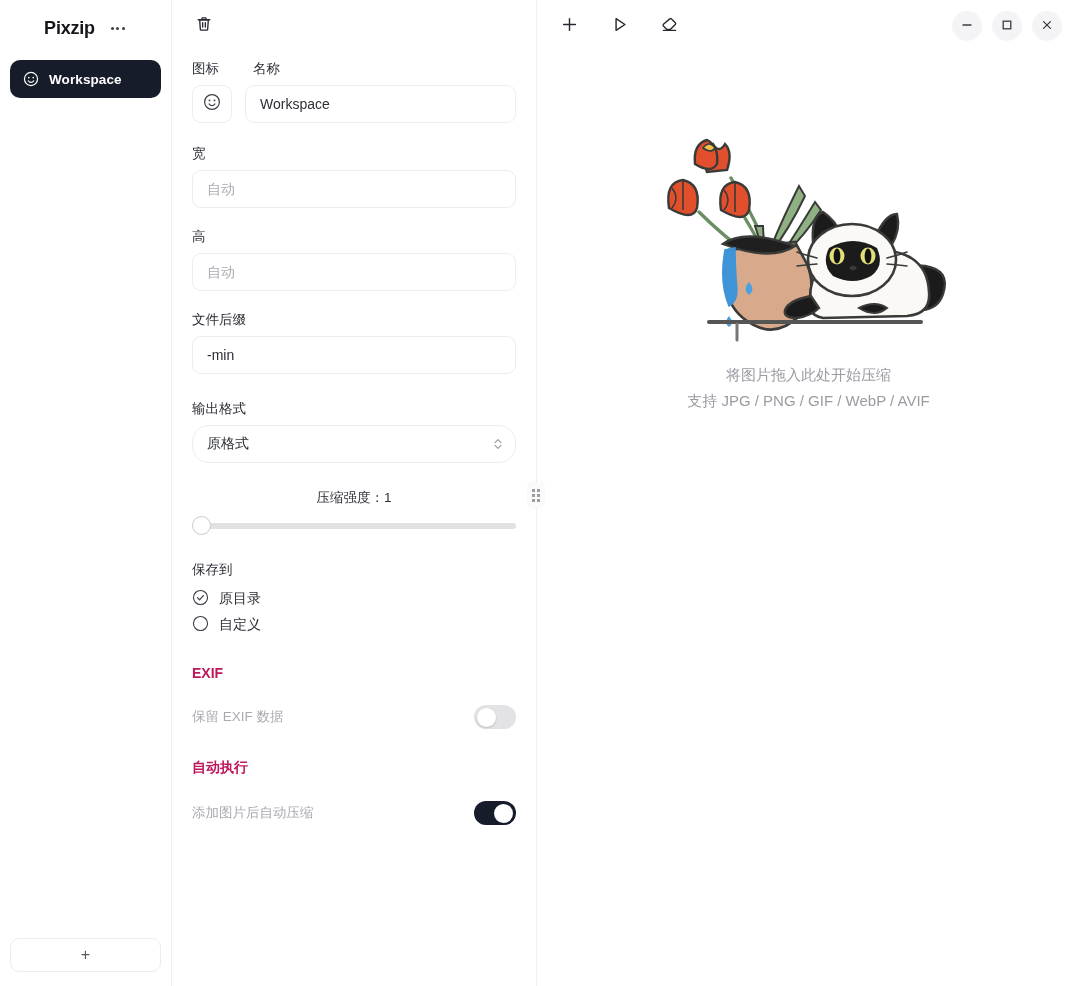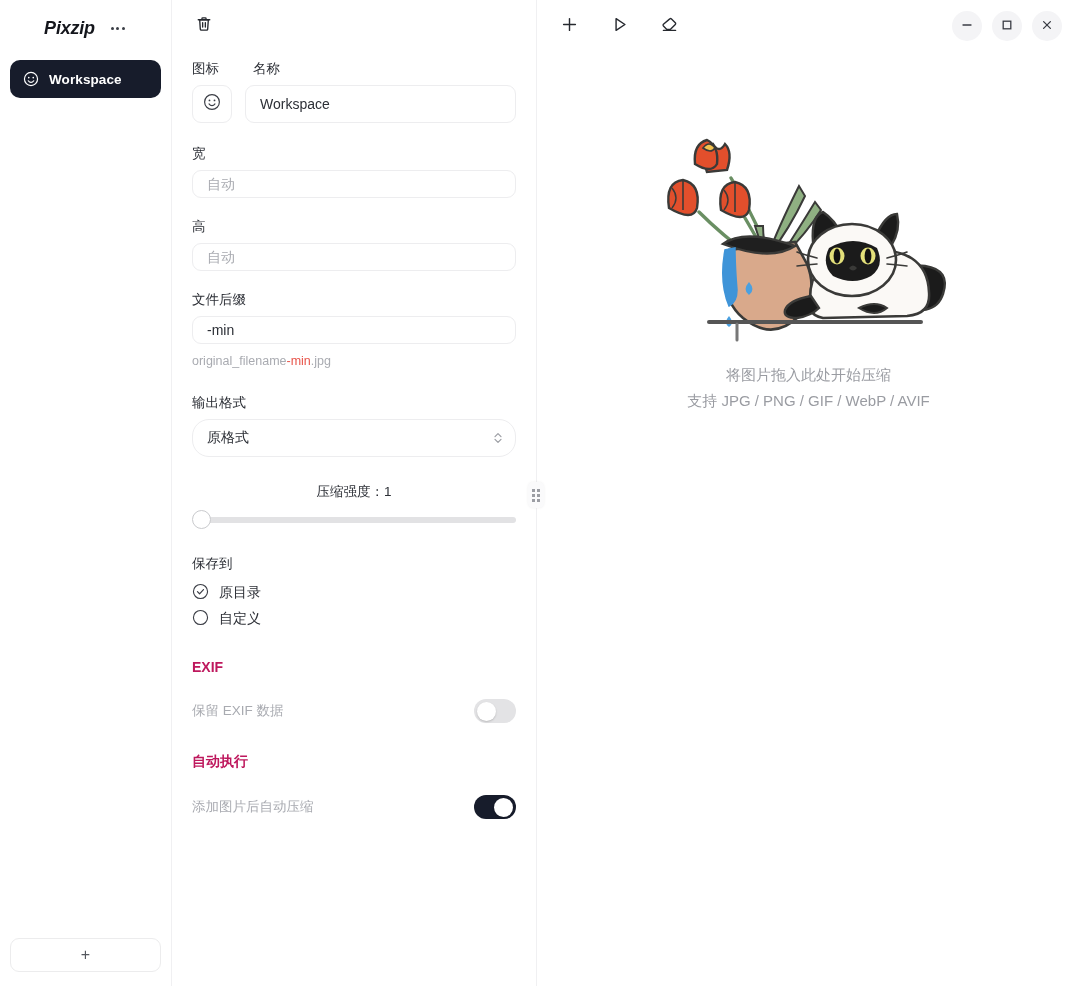--- a/index.html
+++ b/index.html
@@ -21,21 +21,20 @@
     position: relative; flex: 0 0 172px;
   }
   .sidebar-header {
     height: 52px;
     display: flex; align-items: center; justify-content: center;
     gap: 14px; padding-top: 4px;
   }
   .brand {
     font-size: 18px; font-weight: bold; color: #14161c;
     letter-spacing: -0.2px;
-    font-style: italic;
   }
   .dots-btn {
     display: flex; align-items: center; gap: 2.5px;
     padding: 6px 2px; cursor: pointer;
   }
   .dots-btn i {
     width: 3px; height: 3px; border-radius: 50%;
     background: #3a3d45; display: block;
   }
   .sidebar-body { flex: 1; padding: 8px 10px 0 10px; }
@@ -91,21 +90,21 @@
   }
   .text-input {
     flex: 1; height: 38px; border: 1px solid #ededef;
     border-radius: 9px; background: #fff;
     padding: 0 14px; font-size: 14px; color: #2c2f36;
     font-family: "Liberation Sans", "DejaVu Sans", sans-serif;
     outline: none;
   }
   .text-input::placeholder { color: #a9abb1; }
   .full-input {
-    display: block; width: 100%; height: 28px;
+    display: block; width: 100%; height: 38px;
     border: 1px solid #ededef; border-radius: 9px;
     background: #fff; padding: 0 14px;
     font-size: 14px; color: #2c2f36;
     font-family: "Liberation Sans", "DejaVu Sans", sans-serif;
     outline: none;
   }
   .full-input::placeholder { color: #a9abb1; }
   .group { margin-bottom: 20px; }
   .hint {
     font-size: 12.5px; color: #a9abb1; margin-top: 10px;
@@ -283,23 +282,20 @@
       </div>
 
       <div class="group">
         <div class="field-label">高</div>
         <input class="full-input" placeholder="自动" style="">
       </div>
 
       <div class="group" style="margin-bottom:26px;">
         <div class="field-label">文件后缀</div>
         <input class="full-input" value="-min" style="">
-        <div class="hint">
-          <span>original_filename</span><span class="accent">-min</span><span>.jpg</span>
-        </div>
       </div>
 
       <div class="group" style="margin-bottom:26px;">
         <div class="field-label">输出格式</div>
         <div class="select-wrap">
           <div class="select-box">
             <span>原格式</span>
           </div>
           <span class="select-arrows">
             <svg width="10" height="14" viewBox="0 0 10 14" fill="none">

